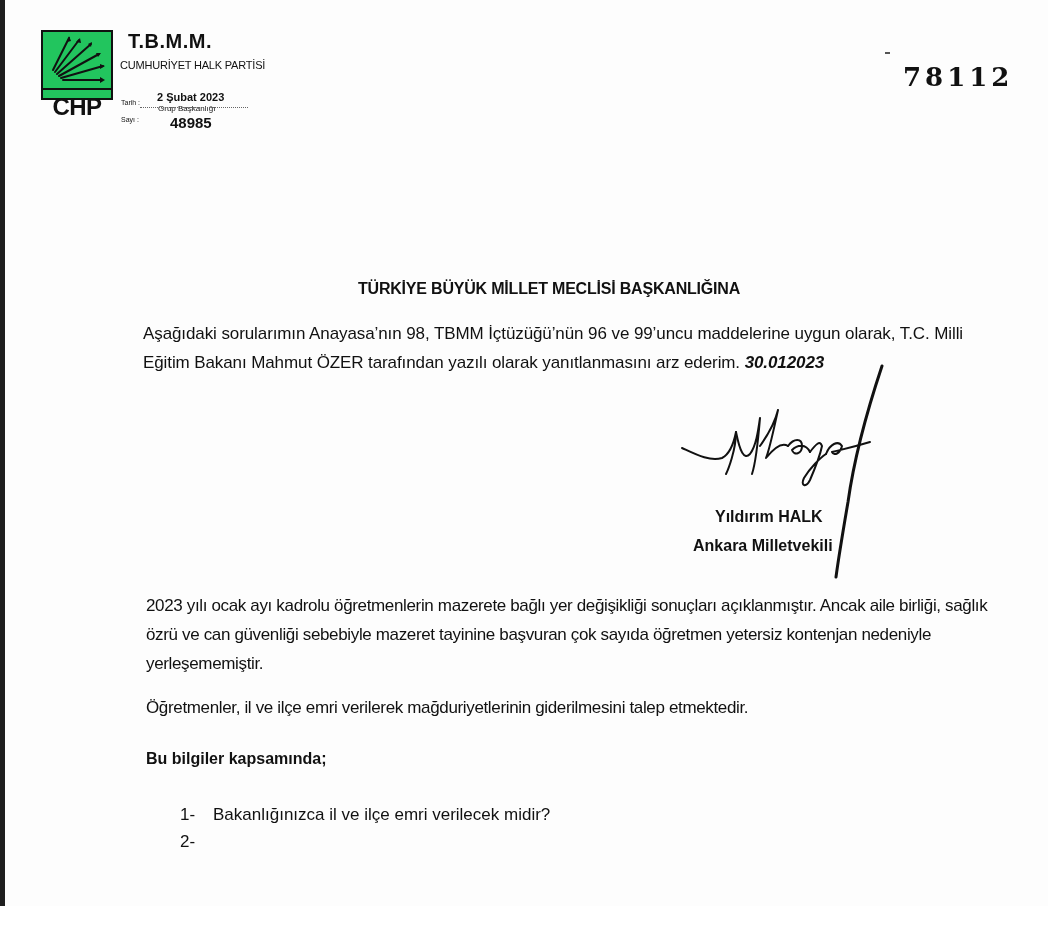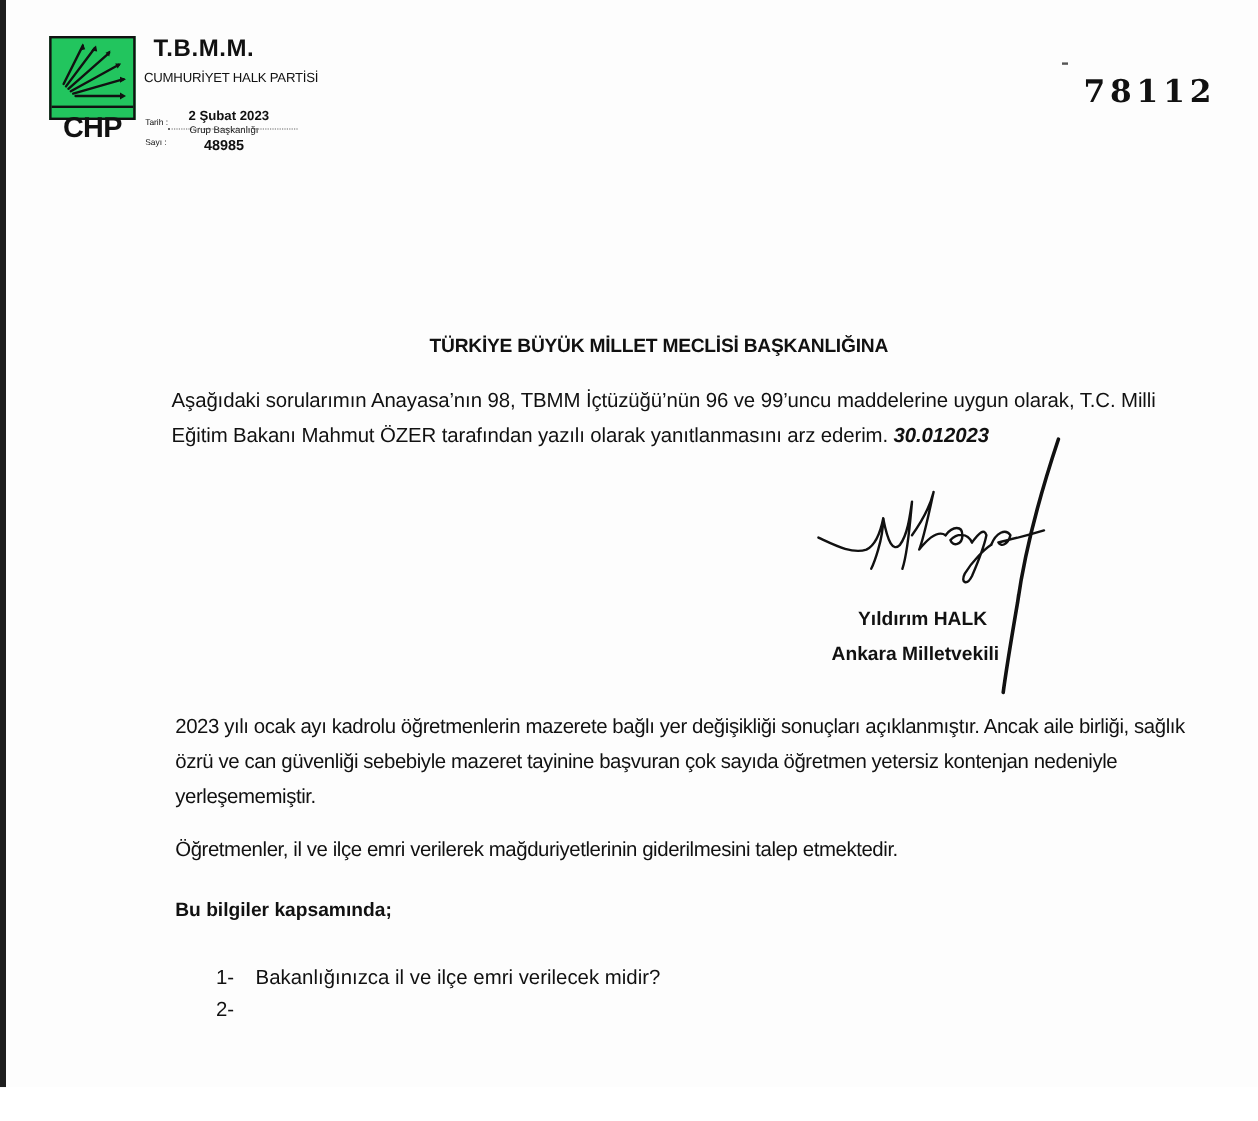--- a/index.html
+++ b/index.html
@@ -97,21 +97,21 @@
       font-weight: bold;
     }
     .stamp-no-label {
       position: absolute;
       left: 121px; top: 116px;
       font-size: 7px;
     }
     .stamp-no {
       position: absolute;
       left: 170px; top: 114px;
-      font-size: 12px;
+      font-size: 15px;
       font-weight: bold;
     }
 
     .doc-number {
       position: absolute;
       left: 903px; top: 62px;
       font-family: "DejaVu Serif", serif;
       font-weight: bold;
       font-size: 26px;
       letter-spacing: 4px;

